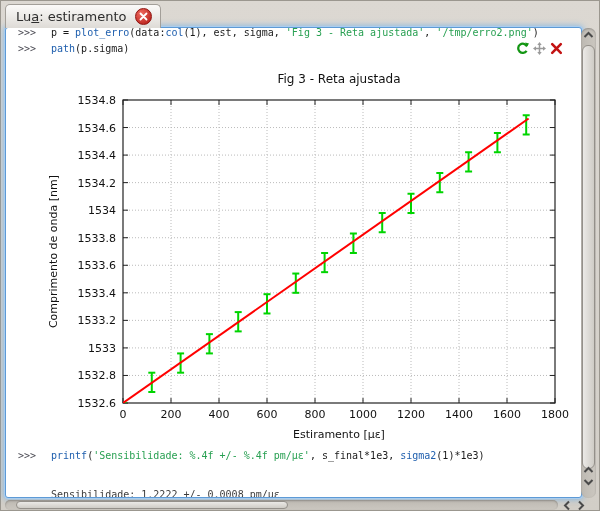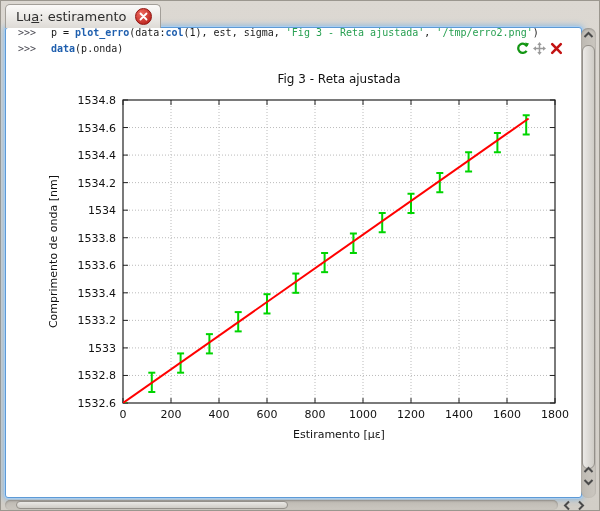--- a/index.html
+++ b/index.html
@@ -17,21 +17,21 @@
   .tab-close{width:15px;height:15px;border-radius:50%;
        background:radial-gradient(circle at 35% 30%,#ef6a5f,#b01510);
        border:1px solid #8e120e;display:flex;align-items:center;justify-content:center;cursor:pointer;}
   
   .console{position:absolute;left:4px;top:26px;width:577px;height:471px;z-index:2;
        background:#fff;border:1px solid #5d9ad6;border-radius:3px;box-sizing:border-box;
        box-shadow:0 0 0 1px #aacdee,0 0 6px 1px rgba(110,175,230,.85);
        overflow:hidden;font-family:"DejaVu Sans Mono",monospace;font-size:10px;}
   .code-line{white-space:pre;line-height:11px;color:#1a1a1a;}
   .prompt{display:inline-block;width:33px;color:#494952;}
-  .seg-kw{color:#1f5fae;font-weight:bold;}
+  .seg-kw{color:#1f5fae;font-weight:normal;}
   .seg-str{color:#28a052;}
   .seg-plain{color:#1a1a1a;}
   .code-top{position:absolute;left:0;top:0;right:22px;padding:2px 0 0 12px;}
   .code-top .code-line:first-child{margin-top:-3px;}
   .code-top .code-line + .code-line{margin-top:5px;}
   .console-icons{position:absolute;top:14px;right:18px;display:flex;gap:4px;z-index:6;}
   .console-icons span{display:block;width:13px;height:13px;cursor:pointer;}
   .chart-wrap{position:absolute;left:0;top:34px;width:576px;height:392px;}
   svg text{font-family:"DejaVu Sans",sans-serif;}
   .code-bottom{position:absolute;left:0;top:422px;right:0;padding-left:12px;}
@@ -64,21 +64,21 @@
       <svg width="9" height="9" viewBox="0 0 9 9">
           <path d="M1.5 1.5 L7.5 7.5 M7.5 1.5 L1.5 7.5" stroke="#fff" stroke-width="1.8" stroke-linecap="round"></path>
         </svg>
     </span>
   </div>
 
   <div class="console">
 
     <div class="code-top">
         <div class="code-line"><span class="prompt">&gt;&gt;&gt;</span><span class="seg-plain">p = </span><span class="seg-kw">plot_erro</span><span class="seg-plain">(data:</span><span class="seg-kw">col</span><span class="seg-plain">(1), est, sigma, </span><span class="seg-str">'Fig 3 - Reta ajustada'</span><span class="seg-plain">, </span><span class="seg-str">'/tmp/erro2.png'</span><span class="seg-plain">)</span></div>
-        <div class="code-line"><span class="prompt">&gt;&gt;&gt;</span><span class="seg-kw">data</span><span class="seg-plain">(p.onda)</span></div>
+        <div class="code-line"><span class="prompt">&gt;&gt;&gt;</span><span class="seg-kw">path</span><span class="seg-plain">(p.sigma)</span></div>
       </div>
 
     <div class="console-icons">
       <span>
         <svg width="13" height="13" viewBox="0 0 13 13">
           <path d="M10.6 8.9 A4.6 4.6 0 1 1 10.9 4.2" fill="none" stroke="#149614" stroke-width="2.3"></path>
           <polygon points="9.2,0.4 13,1.6 10.6,5.2" fill="#149614"></polygon>
         </svg>
       </span>
       <span>
@@ -246,21 +246,23 @@
             <line x1="516.7" y1="72.4318181818175" x2="523.7" y2="72.4318181818175"></line>
           </g>
           <line x1="117" y1="341" x2="522.6" y2="56.45545454545618" stroke="#ff0000" stroke-width="2" clip-path="url(#pc)"></line>
           <text x="333" y="21" text-anchor="middle" font-size="12" fill="#111">Fig 3 - Reta ajustada</text>
           <text x="333" y="376" text-anchor="middle" font-size="11" fill="#111">Estiramento [με]</text>
           <text x="51" y="189.5" text-anchor="middle" font-size="11" fill="#111" transform="rotate(-90 51 189.5)">Comprimento de onda [nm]</text>
         </svg>
     </div>
 
     <div class="code-bottom">
+        <div class="code-line"><span class="prompt">&gt;&gt;&gt;</span><span class="seg-kw">printf</span><span class="seg-plain">(</span><span class="seg-str">'Sensibilidade: %.4f +/- %.4f pm/με'</span><span class="seg-plain">, s_final*1e3, </span><span class="seg-kw">sigma2</span><span class="seg-plain">(1)*1e3)</span></div>
       </div>
+    <div class="output-line">Sensibilidade: 1.2222 +/- 0.0008 pm/με</div>
   </div>
 
   <div class="vscroll">
     <span class="sb-arrow" style="top:2px">
       <svg width="11" height="8" viewBox="0 0 11 8">
           <polyline points="1.5,6 5.5,2 9.5,6" fill="none" stroke="#4a4a4a" stroke-width="2"></polyline>
         </svg>
     </span>
     <div class="vthumb"></div>
     <span class="sb-arrow" style="bottom:23px">

